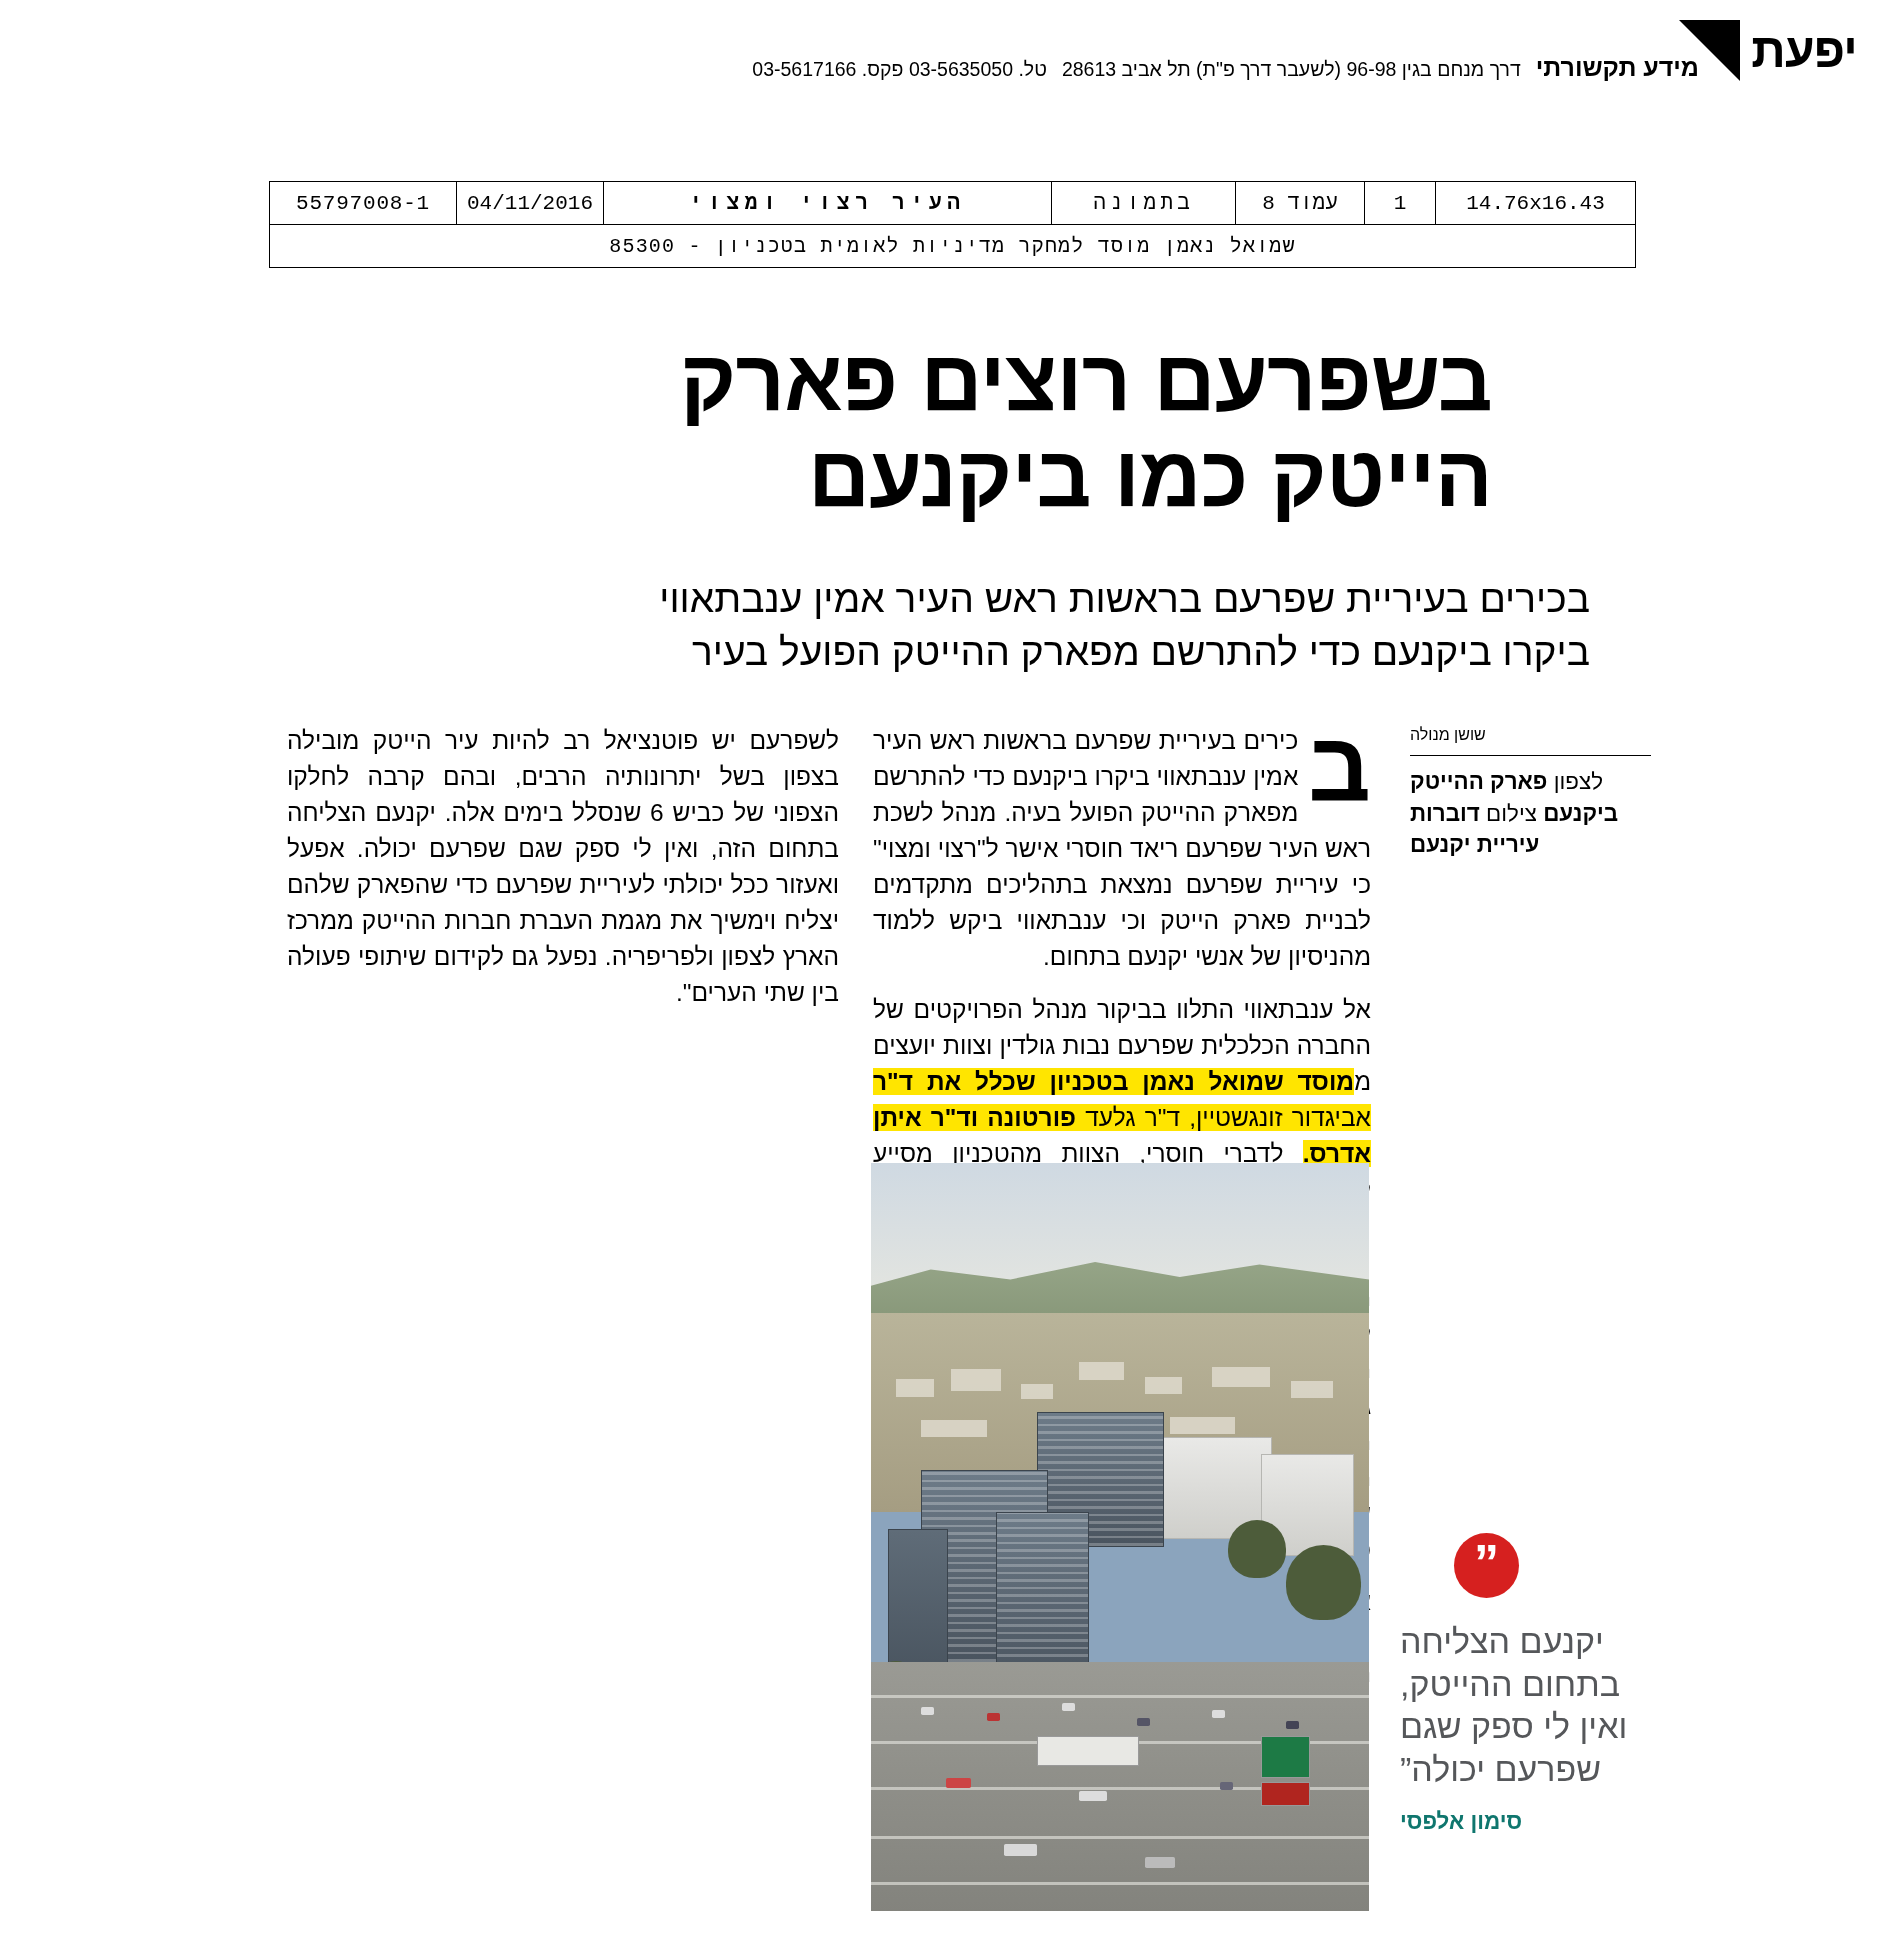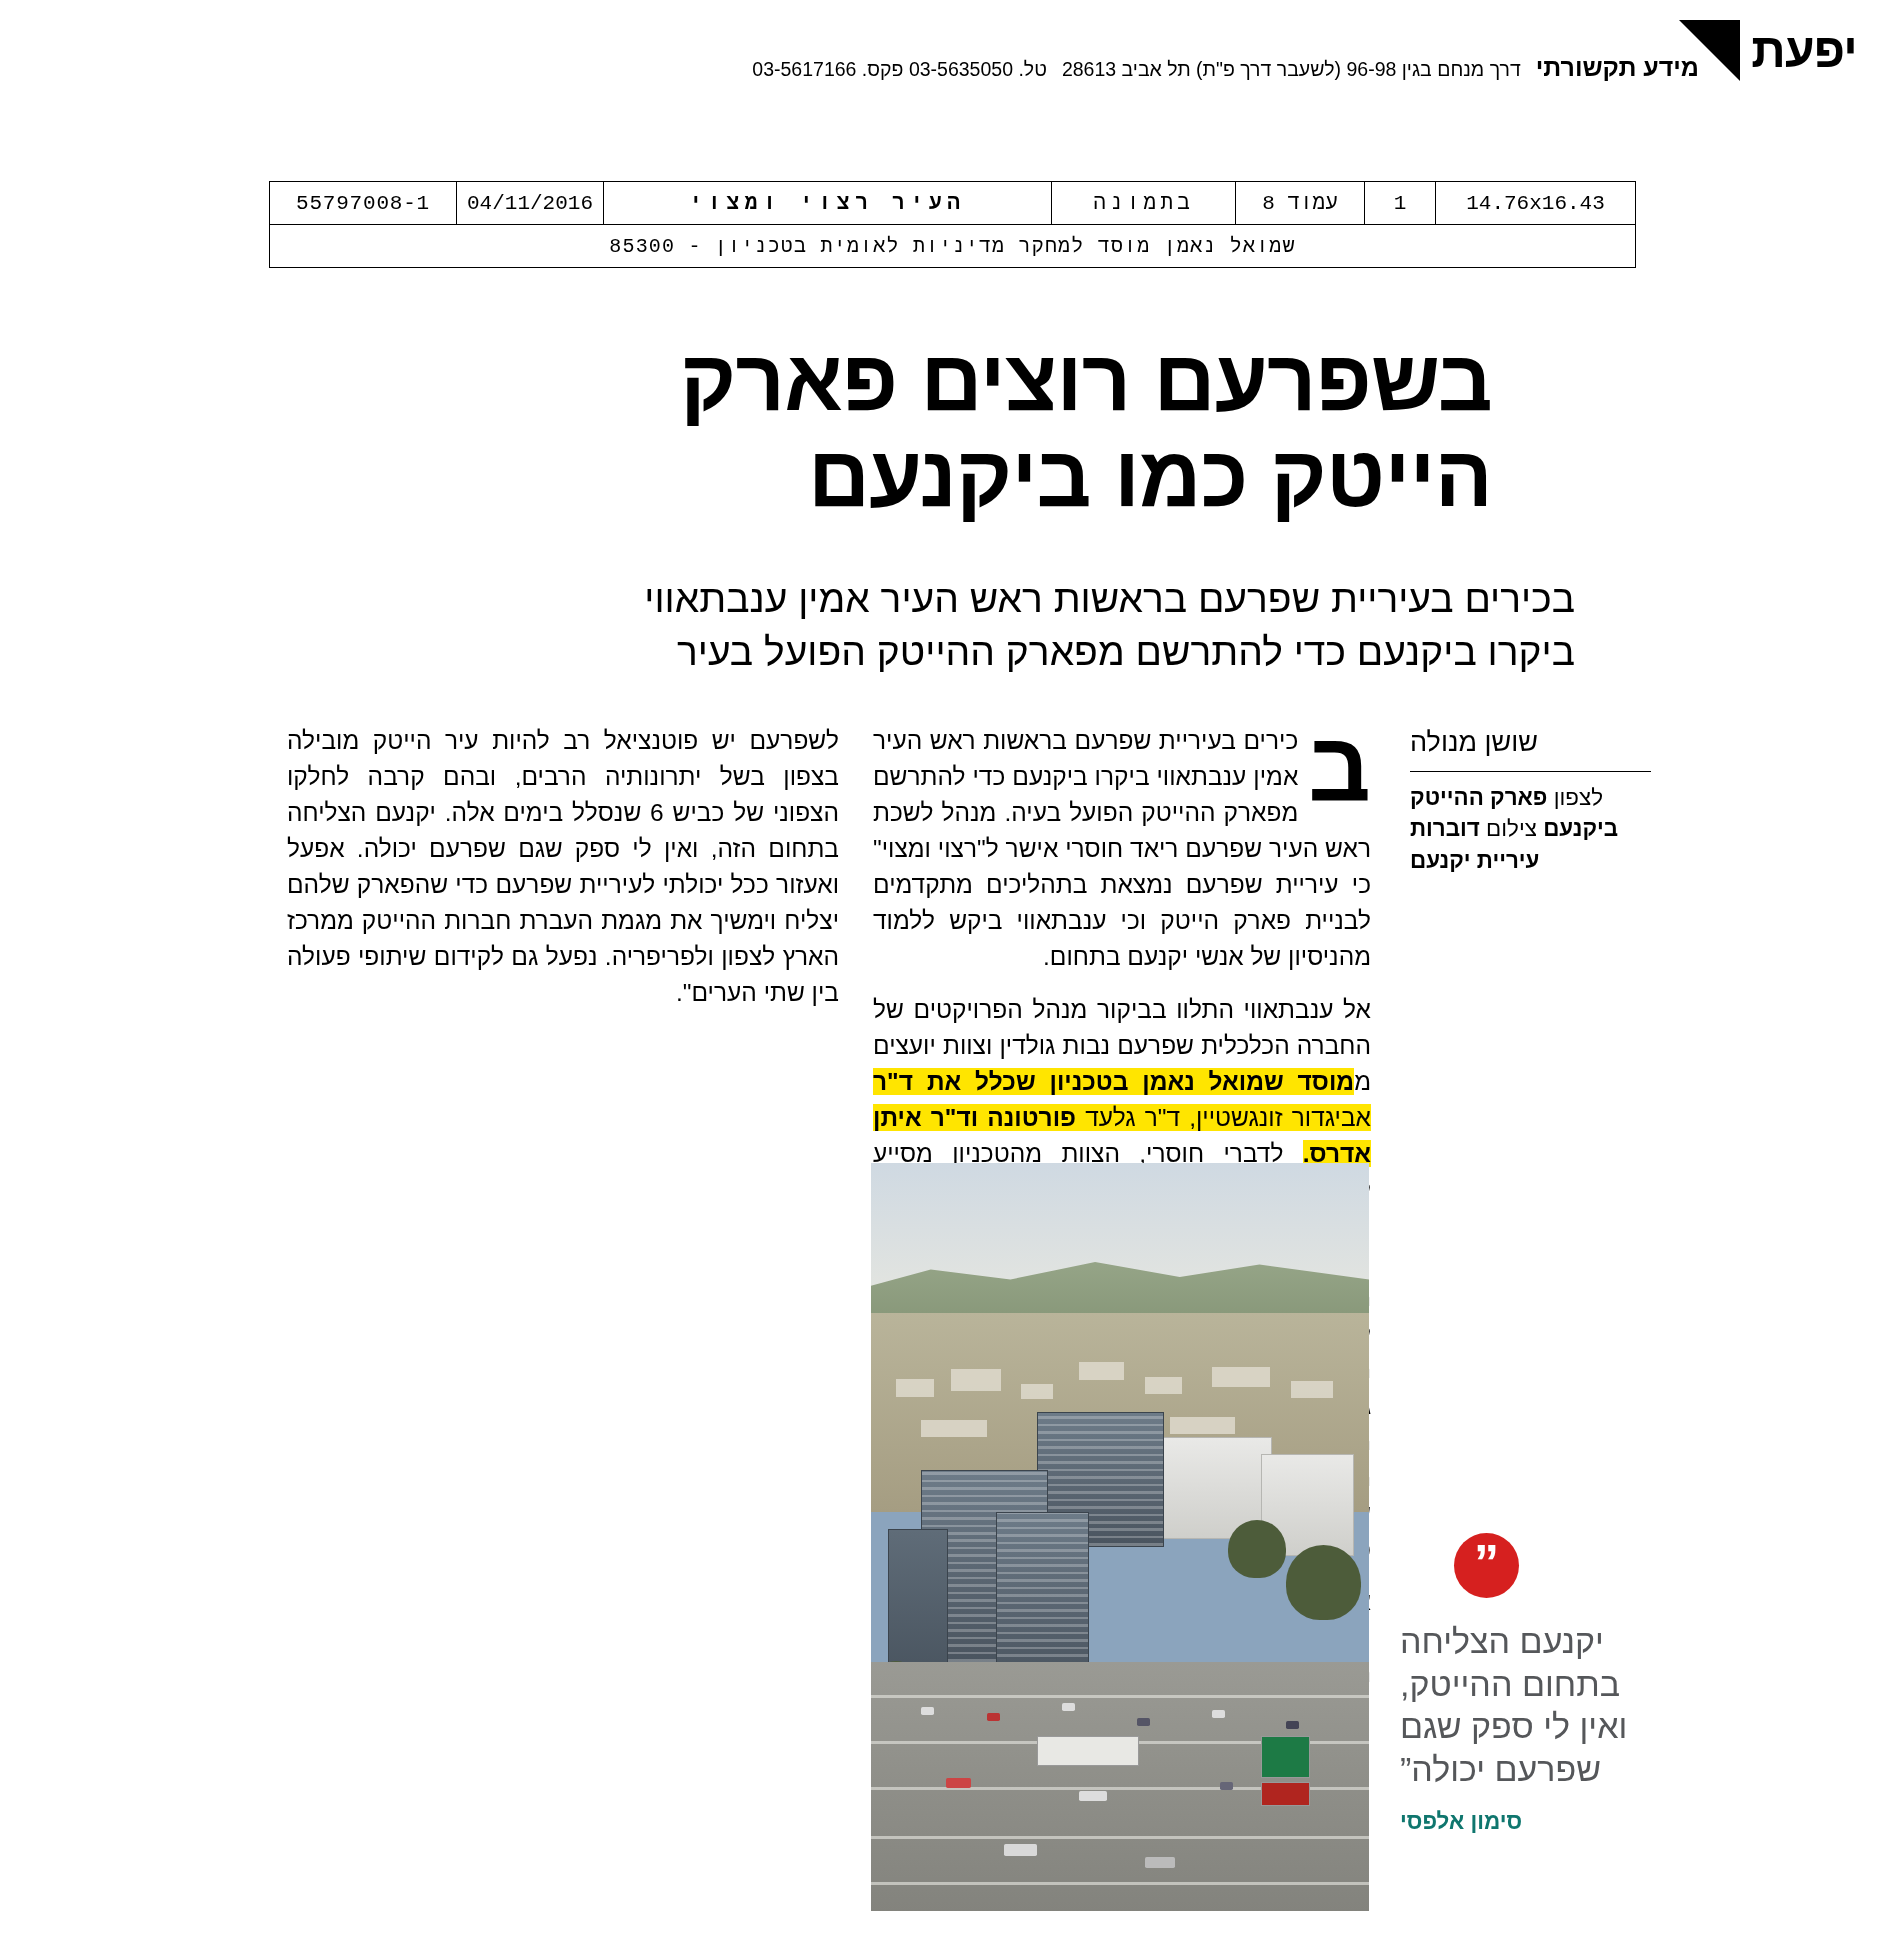--- a/index.html
+++ b/index.html
@@ -124,21 +124,21 @@
     text-align: right;
     direction: rtl;
     font-size: 86px;
     font-weight: bold;
     line-height: 1.12;
     letter-spacing: -0.8px;
   }
   .subhead {
     position: absolute;
     top: 573px;
-    right: 307px;
+    right: 292px;
     left: 249px;
     text-align: right;
     direction: rtl;
     font-size: 39px;
     line-height: 1.35;
   }
 
   
   .col {
     position: absolute;
@@ -178,21 +178,21 @@
     position: absolute;
     top: 724px;
     right: 231px;
     width: 241px;
     direction: rtl;
     text-align: left;
     font-size: 22.4px;
     line-height: 1.4;
   }
   .credits .byline {
-    font-size: 27px;
+    font-size: 16px;
     margin-bottom: 9px;
   }
   .credits hr {
     border: none;
     border-top: 1.7px solid #000;
     margin: 8.3px 0 10px 0;
     width: 100%;
   }
   .credits b { font-weight: bold; }
 

